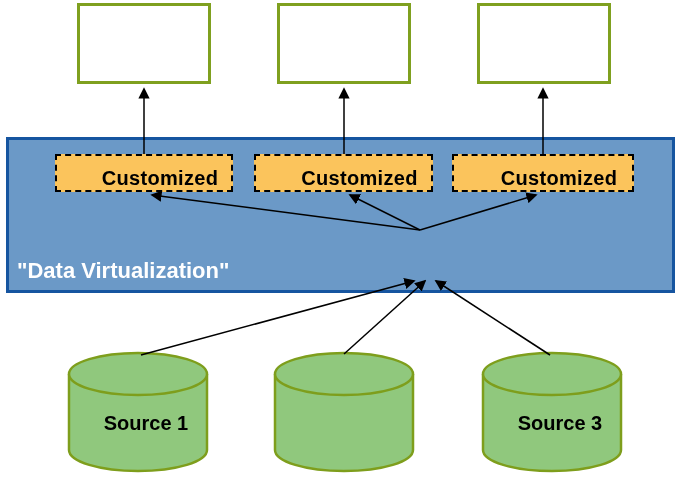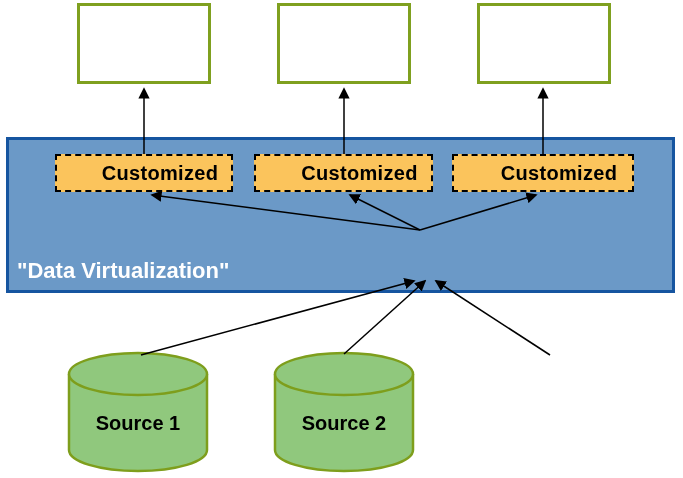--- a/index.html
+++ b/index.html
@@ -18,42 +18,42 @@
 
   #dv-layer{
     position:absolute;left:6px;top:137px;width:669px;height:156px;
     background:var(--dv_fill,#6B99C7);
     border:3px solid var(--dv_border,#1655A0);
   }
   .asset-box{
     position:absolute;height:38px;
     background:var(--asset_fill,#FBC45C);
     border:2px dashed var(--asset_border,#000000);
-    display:flex;align-items:center;justify-content:center;
+    display:flex;align-items:flex-end;justify-content:center;
     font-weight:bold;font-size:20px;color:#000;
     letter-spacing:0.3px;
     padding-left:32px;
   }
   #customized-1{left:46px;top:14px;width:178px;}
   #customized-2{left:245px;top:14px;width:179px;}
   #customized-3{left:443px;top:14px;width:182px;}
   #shared-box{
     left:276px;top:90px;width:288px;height:48px;font-size:22px;
   }
   #dv-label{
     position:absolute;left:8px;bottom:6px;
     color:var(--dv_label_color,#ffffff);
     font-weight:bold;font-size:22px;white-space:nowrap;
   }
 
   .cylinder{position:absolute;top:350px;width:144px;height:126px;}
   #cylinder-1{left:66px;} #cylinder-2{left:272px;} #cylinder-3{left:480px;}
   .cylinder svg{position:absolute;left:0;top:0;}
   .cylinder .cyl-label{
-    position:absolute;left:0;top:62px;width:100%;text-align:center;
+    position:absolute;left:8px;top:62px;width:100%;text-align:center;
     font-weight:bold;font-size:20px;color:#000;
   }
 
   #arrows{position:absolute;left:0;top:0;z-index:20;pointer-events:none;}
 </style>
 </head>
 <body>
 
 <div id="canvas">
 
@@ -79,21 +79,27 @@
       <path d="M3,24 L3,100 A69,21 0 0 0 141,100 L141,24" style="fill:var(--source_fill,#90C87D);stroke:var(--source_border,#7E9E1C);stroke-width:2.5"></path>
       <ellipse cx="72" cy="24" rx="69" ry="21" style="fill:var(--source_fill,#90C87D);stroke:var(--source_border,#7E9E1C);stroke-width:2.5"></ellipse>
     </svg>
     <div class="cyl-label">Source 1</div>
   </div>
   <div id="cylinder-2" class="cylinder">
     <svg width="144" height="126" viewBox="0 0 144 126">
       <path d="M3,24 L3,100 A69,21 0 0 0 141,100 L141,24" style="fill:var(--source_fill,#90C87D);stroke:var(--source_border,#7E9E1C);stroke-width:2.5"></path>
       <ellipse cx="72" cy="24" rx="69" ry="21" style="fill:var(--source_fill,#90C87D);stroke:var(--source_border,#7E9E1C);stroke-width:2.5"></ellipse>
     </svg>
-    <div class="cyl-label">Source 2</div>
+  </div>
+  <div id="cylinder-3" class="cylinder">
+    <svg width="144" height="126" viewBox="0 0 144 126">
+      <path d="M3,24 L3,100 A69,21 0 0 0 141,100 L141,24" style="fill:var(--source_fill,#90C87D);stroke:var(--source_border,#7E9E1C);stroke-width:2.5"></path>
+      <ellipse cx="72" cy="24" rx="69" ry="21" style="fill:var(--source_fill,#90C87D);stroke:var(--source_border,#7E9E1C);stroke-width:2.5"></ellipse>
+    </svg>
+    <div class="cyl-label">Source 3</div>
   </div>
 
   <svg id="arrows" width="683" height="478" viewBox="0 0 683 478">
     <defs>
       <marker id="ah" viewBox="0 0 10 10" refX="8.5" refY="5" markerWidth="7.5" markerHeight="7.5" orient="auto">
         <path d="M0,0 L10,5 L0,10 Z" fill="#000"></path>
       </marker>
     </defs>
     <g stroke="#000" stroke-width="1.5" fill="none">
       <line x1="144" y1="154" x2="144" y2="89" marker-end="url(#ah)"></line>

